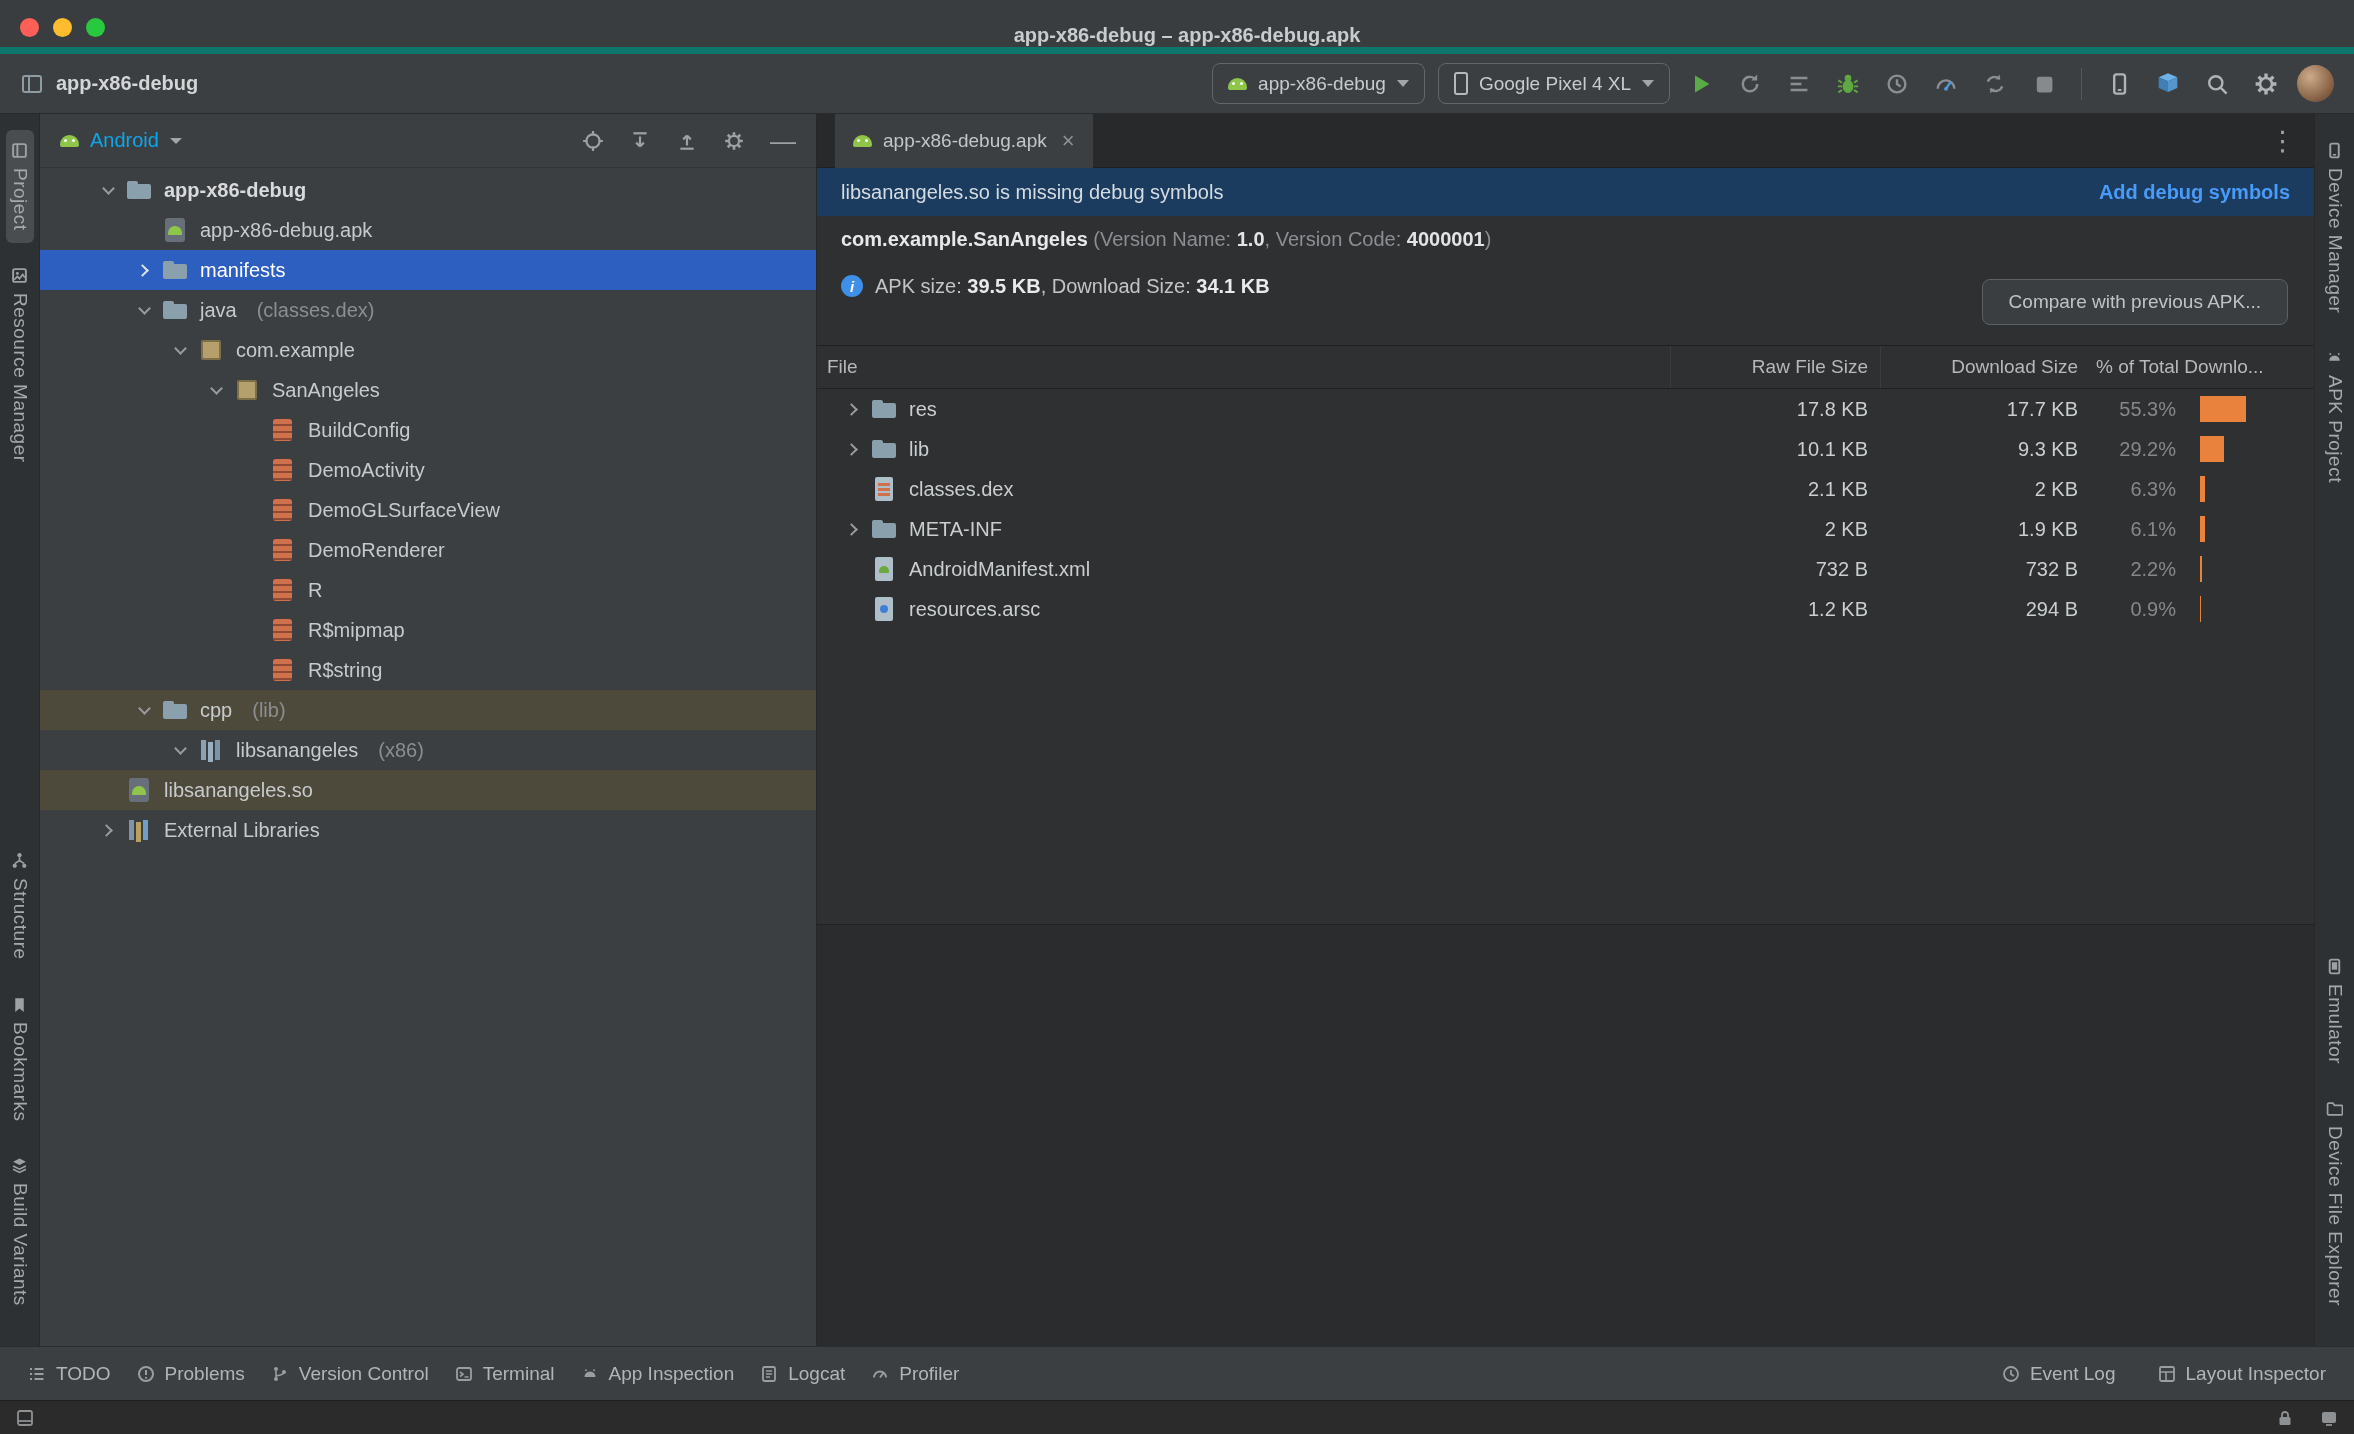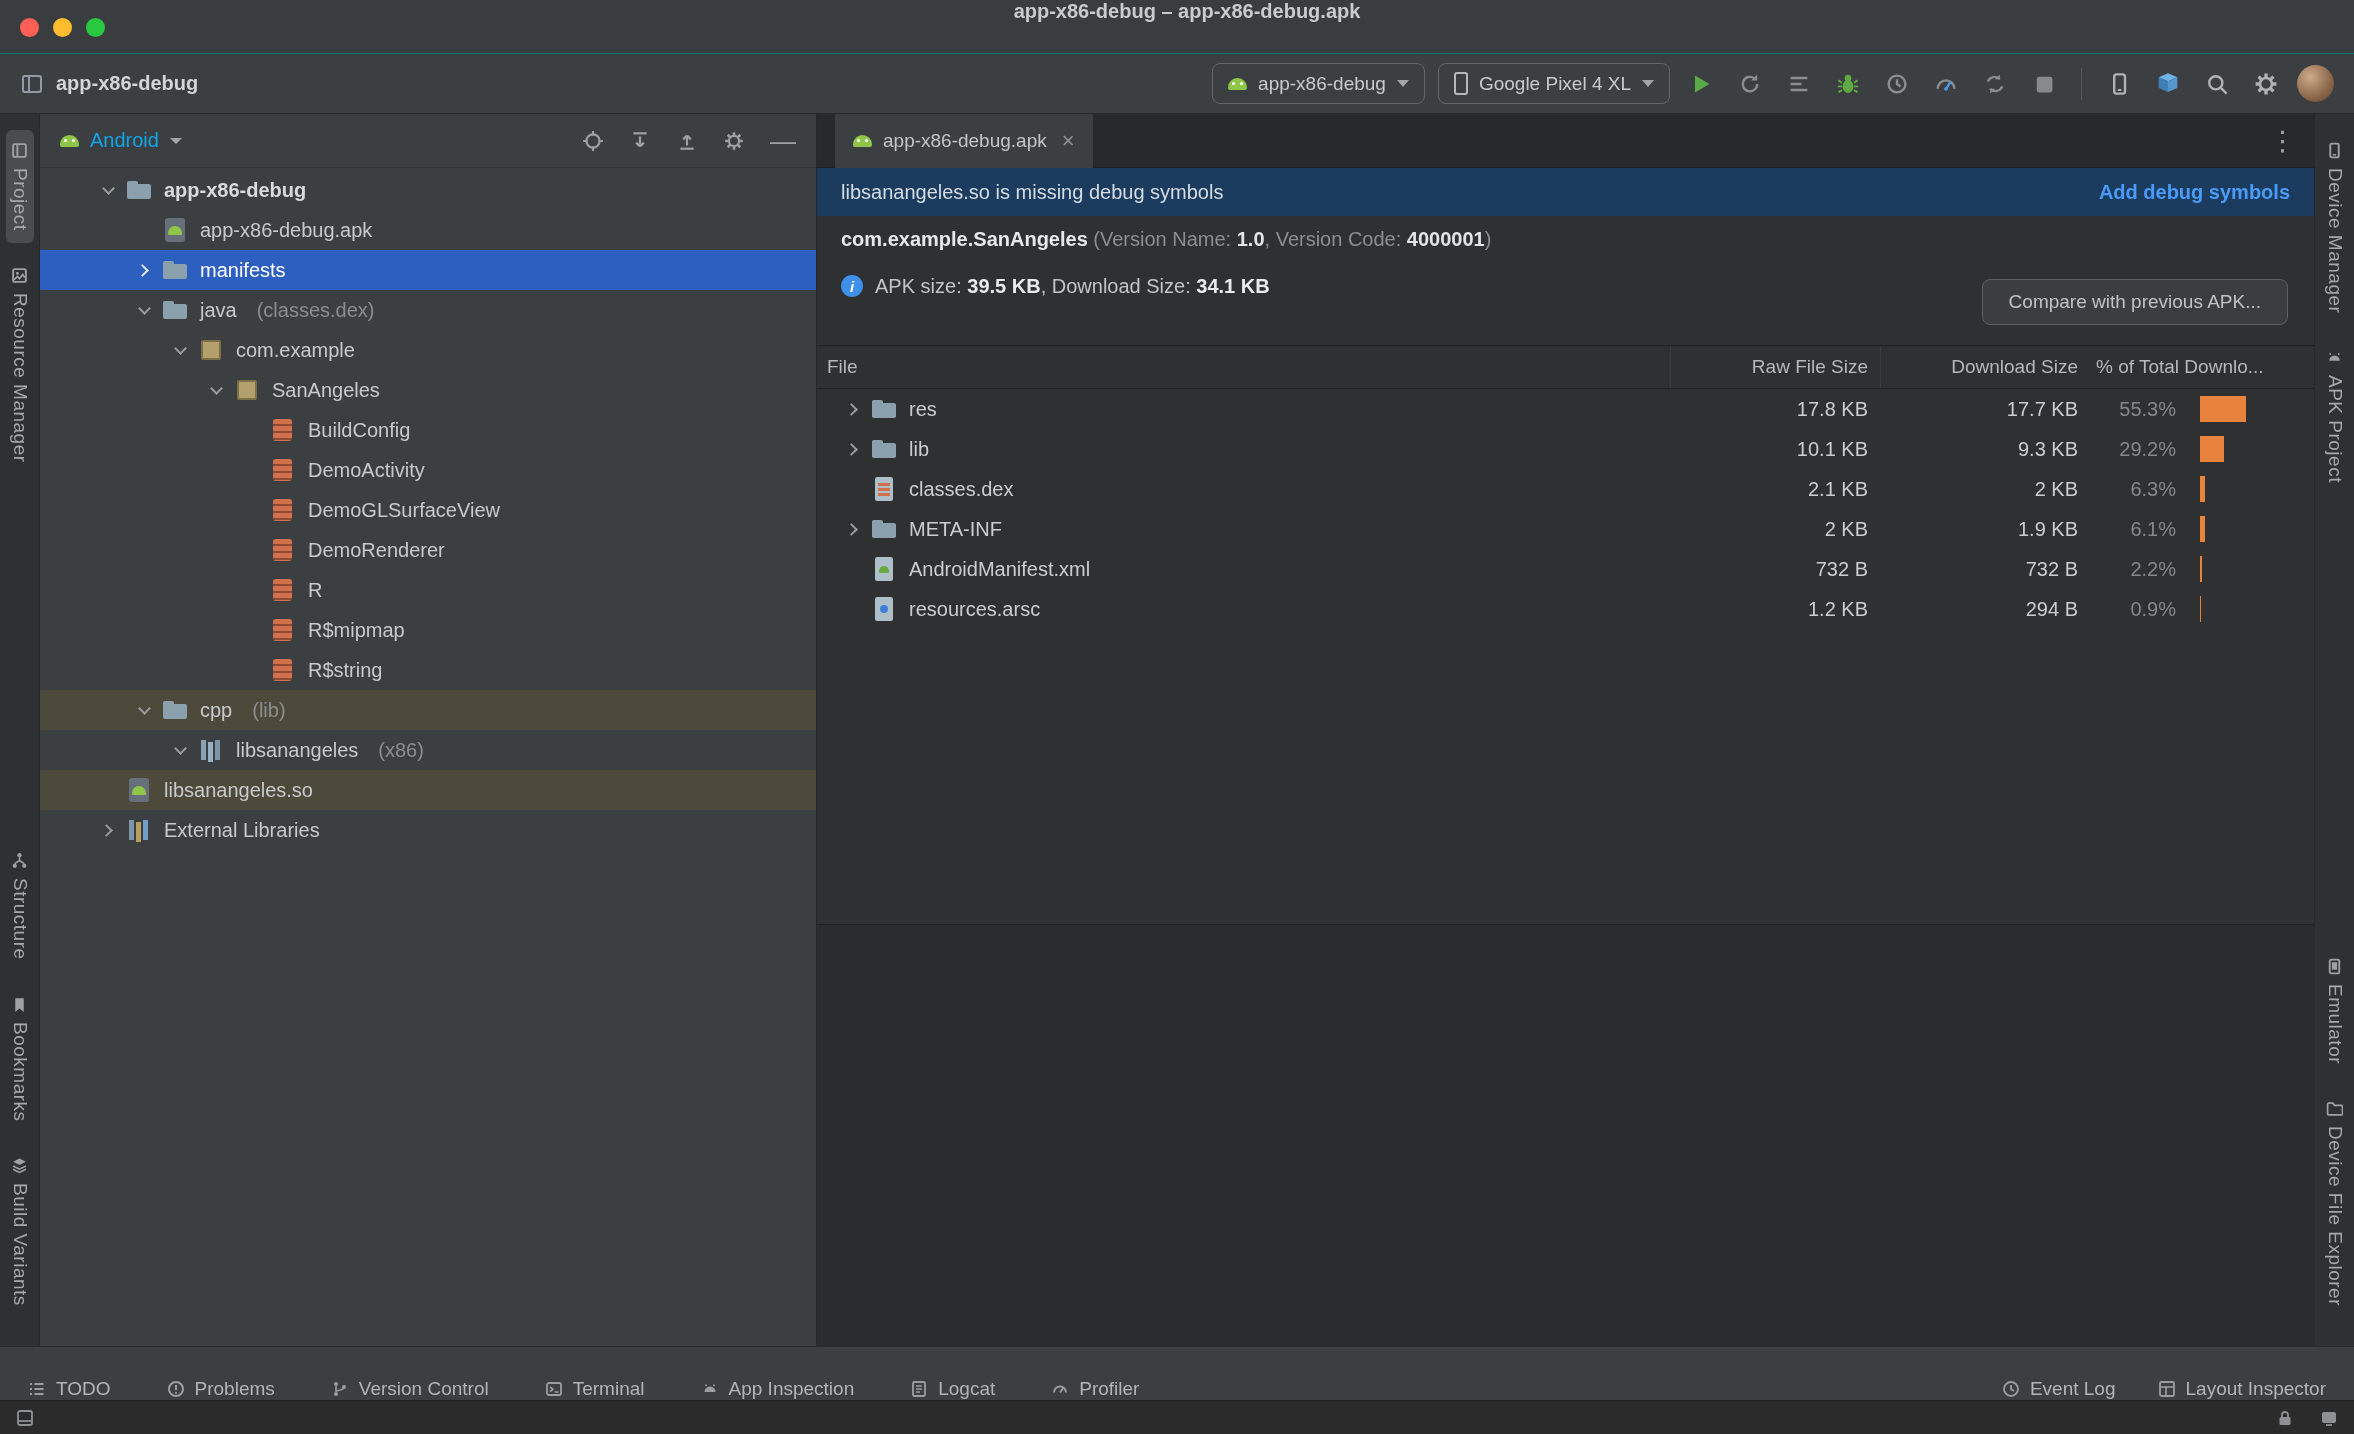--- a/index.html
+++ b/index.html
@@ -1,22 +1,22 @@
 <!DOCTYPE html>
 <html><head>
 <meta charset="utf-8">
 <style>
   * { box-sizing: border-box; margin: 0; padding: 0; }
   html,body { width:2354px; height:1434px; overflow:hidden; background:#2b2b2b;
               font-family:"Liberation Sans", sans-serif; }
   .window { width:2354px; height:1434px; display:flex; flex-direction:column; background:#2b2b2b; }
 
   
-  .titlebar { height:54px; flex:0 0 54px; background:#3a3d3f; border-bottom:1px solid #0f766e;
-              display:flex; align-items:flex-start; position:relative;padding-left:20px; }
+  .titlebar { height:54px; flex:0 0 54px; background:#3a3d3f; border-bottom:7px solid #0f766e;
+              display:flex; align-items:flex-end; position:relative;padding-left:20px; }
   .traffic { position:absolute; left:20px; top:0; height:54px; display:flex; align-items:center; gap:14px; }
   .light { width:19px; height:19px; border-radius:50%; }
   .l-red { background:#ff5f57; } .l-yellow { background:#febc2e; } .l-green { background:#28c840; }
   .wtitle { margin:0 auto; color:#c9ccce; font-size:20px; font-weight:700; }
 
   
   .toolbar { height:60px; flex:0 0 60px; background:#3c3f41; border-bottom:1px solid #282b2d;
              display:flex; align-items:center; padding:0 20px; }
   .tb-left { display:flex; align-items:center; gap:12px; color:#d3d5d7; font-size:20px; font-weight:700; }
   .tb-right { margin-left:auto; display:flex; align-items:center; gap:13px; }
@@ -144,21 +144,21 @@
   .trow-apk { height:40px; color:#caced0; font-size:20px; }
   .td-file { display:flex; align-items:center; padding-left:18px; }
   .td-num { text-align:right; padding-right:12px; }
   .td-pct { text-align:right; padding-right:14px; color:#85888a; }
   .td-bar { padding-left:10px; }
   .bar { height:26px; background:#e8823d; }
   .editor-rest { flex:1; background:#2a2c2d; }
 
   
   .statusbar { height:54px; flex:0 0 54px; background:#3c3f41; border-top:1px solid #2a2c2d;
-               display:flex; align-items:flex-end; padding:0 28px; gap:56px;
+               display:flex; align-items:center; padding:0 28px; gap:26px;
                font-size:19px; color:#b2b5b7; }
   .sb-item { display:flex; align-items:center; gap:10px; }
   .sb-right { margin-left:auto; display:flex; gap:42px; }
 
   .bottombar { height:34px; flex:0 0 34px; background:#2b2b2b; border-top:1px solid #1f1f1f;
                display:flex; align-items:center; padding:0 16px; gap:26px; }
   .bb-right { margin-left:auto; display:flex; align-items:center; gap:26px; }
 
   svg { display:block; }
 </style>

